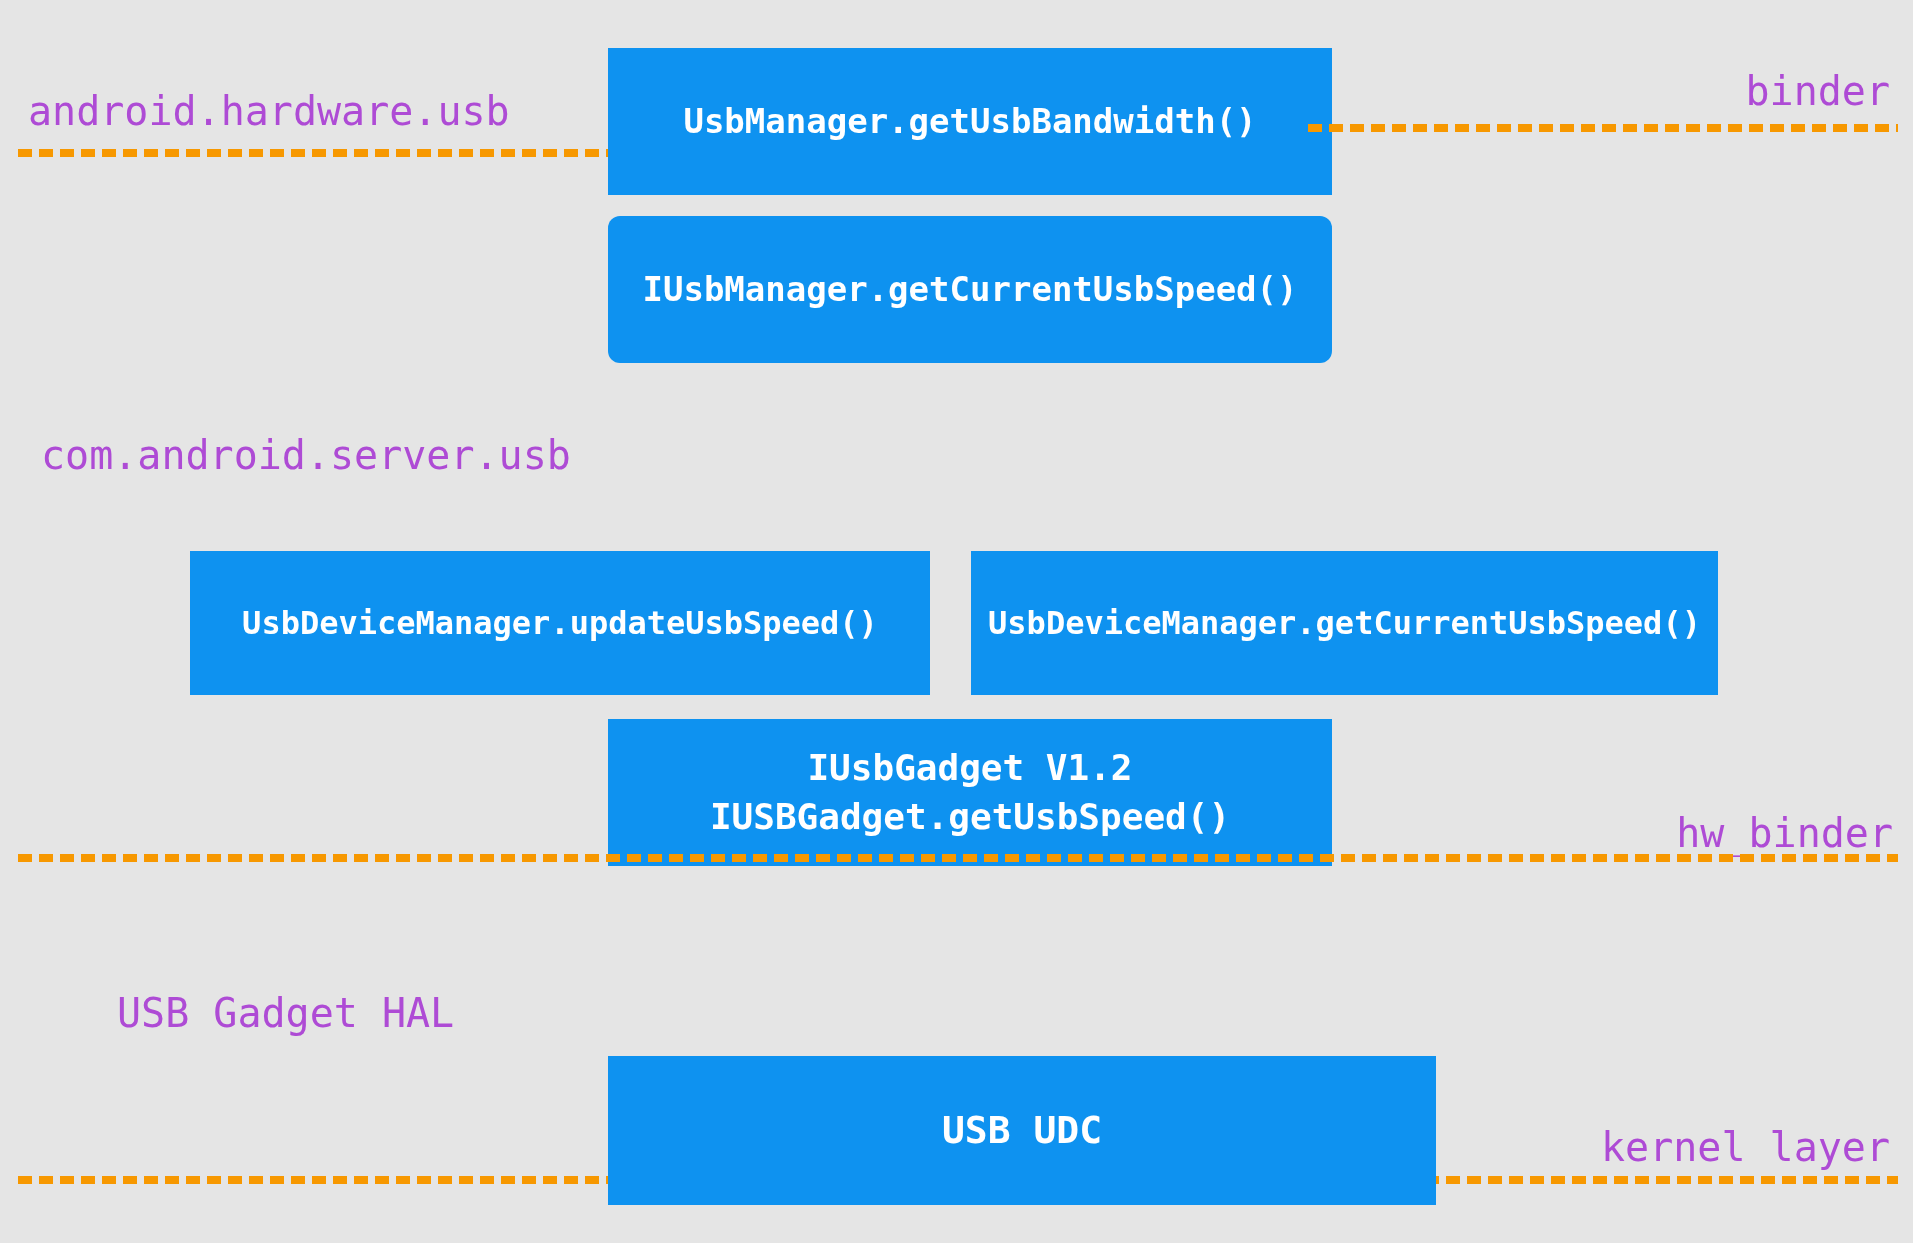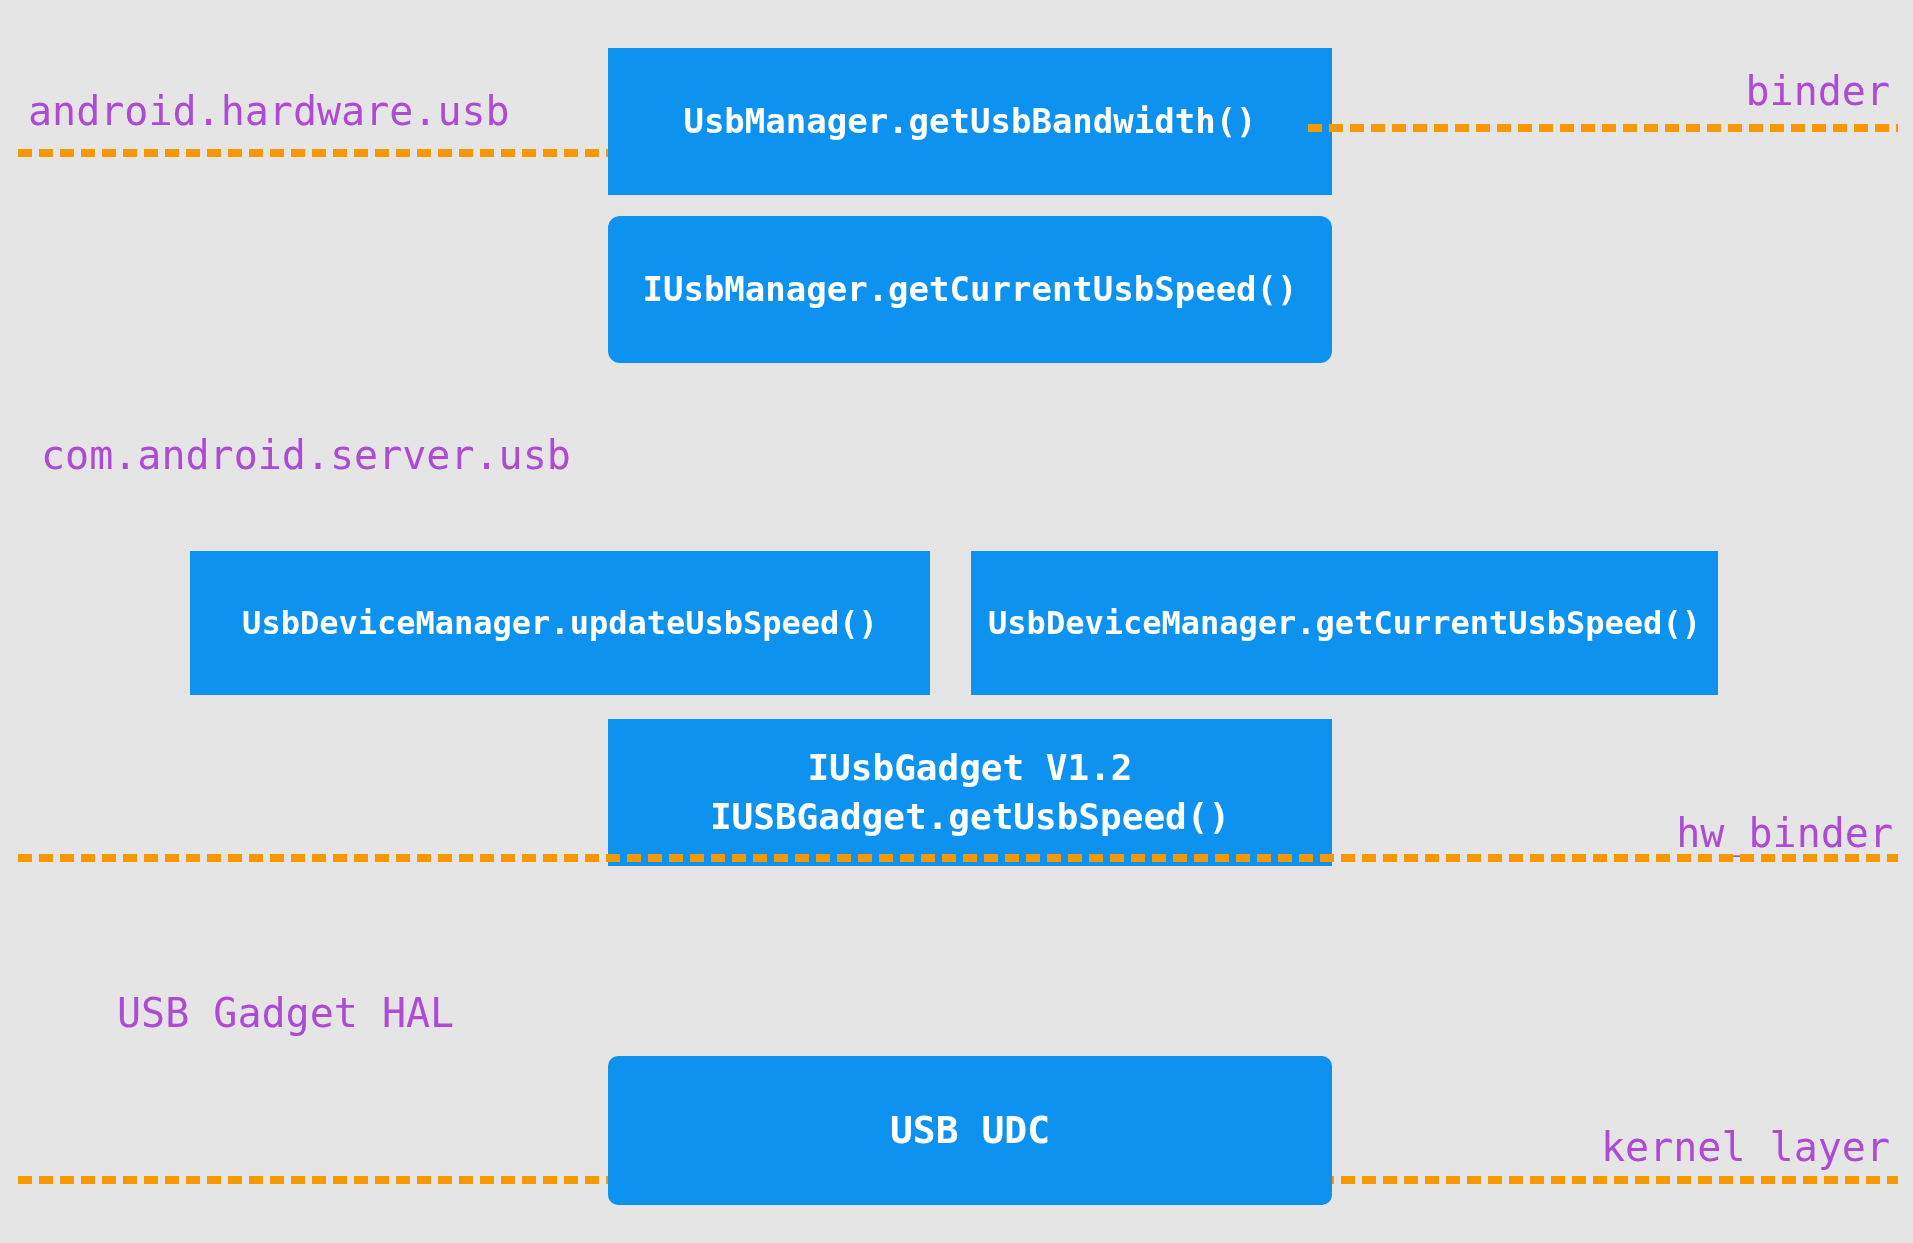--- a/index.html
+++ b/index.html
@@ -45,21 +45,21 @@
   .gadget-line{ font-size:36px; line-height:1.35; }
 
   
   #box-usbmanager        { left:608px; top:48px;   width:724px; height:147px; }
   #box-iusbmanager       { left:608px; top:216px;  width:724px; height:147px;border-radius:12px; }
   #box-usbservice        { left:608px; top:385px;  width:724px; height:146px; }
   #box-udm-update        { left:190px; top:551px;  width:740px; height:144px; font-size:32px; }
   #box-udm-get           { left:971px; top:551px;  width:747px; height:144px; font-size:32px; }
   #box-iusbgadget        { left:608px; top:719px;  width:724px; height:147px; }
   #box-usbgadget         { left:608px; top:890px;  width:724px; height:145px; }
-  #box-usbudc            { left:608px; top:1056px; width:724px; height:149px;border-radius:10px; }
+  #box-usbudc            { left:608px; top:1056px; width:828px; height:149px; }
 
   #line-binder-left      { left:18px;   top:149px;  width:590px;  }
   #line-binder-right     { left:1308px; top:124px;  width:590px;  }
   #line-hw-binder        { left:18px;   top:854px;  width:1880px; }
   #line-kernel           { left:18px;   top:1176px; width:1880px; }
 
   #label-android-hardware-usb { left:28px;  top:88px;   }
   #label-binder               { right:23px; top:68px;   }
   #label-com-android-server   { left:41px;  top:432px;  }
   #label-hw-binder            { right:20px; top:810px;  }

